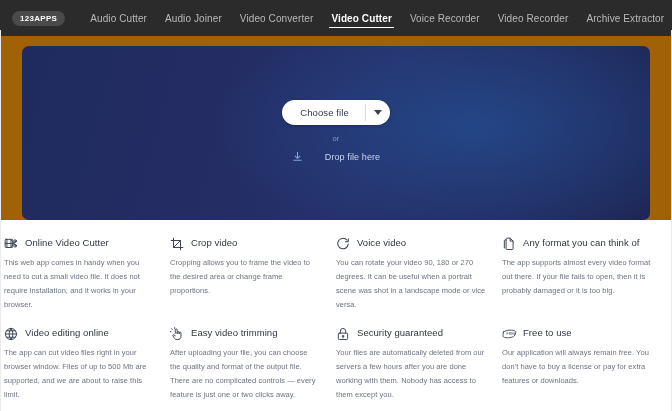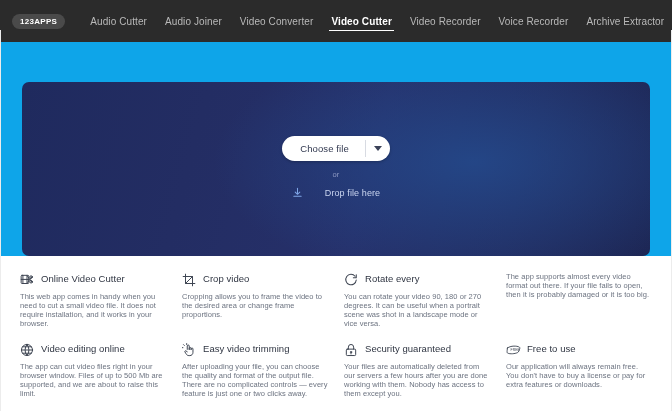--- a/index.html
+++ b/index.html
@@ -7,21 +7,21 @@
     width: 672px;
     height: 411px;
     overflow: hidden;
     background: #ffffff;
     font-family: "Liberation Sans", sans-serif;
   }
   body { position: relative; }
 
   
   .navbar {
-    height: 42px;
+    height: 36px;
     background: #2b2b2b;
     display: flex;
     align-items: center;
     padding-left: 12px;
     gap: 0;
     white-space: nowrap;
     overflow: hidden;
   }
   .logo {
     background: #4a4a4a;
@@ -52,22 +52,22 @@
     position: absolute;
     left: 7px;
     right: 7px;
     bottom: 3px;
     height: 1px;
     background: #ffffff;
   }
 
   
   .hero-wrap {
-    padding: 40px 22px 0 22px;
-    background: #0ea5e9;
+    padding: 10px 22px 0 22px;
+    background: #a16207;
   }
   .hero {
     height: 174px;
     border-radius: 7px;
     background:
       radial-gradient(ellipse 420px 200px at 72% 46%, rgba(36,74,140,0.85) 0%, rgba(30,48,104,0.0) 62%),
       linear-gradient(105deg, #1f2a5e 0%, #232d63 28%, #26306a 55%, #222c60 78%, #1d2654 100%);
     position: relative;
     display: flex;
     flex-direction: column;
@@ -125,21 +125,21 @@
   }
   .drop-row .dl-icon { display: block; }
   .drop-label {
     color: #c9d4ef;
     font-size: 9px;
     letter-spacing: 0.1px;
   }
 
   
   .features {
-    padding: 16px 20px 0 20px;
+    padding: 16px 20px 0 4px;
     display: grid;
     grid-template-columns: repeat(4, 1fr);
     column-gap: 16px;
     row-gap: 14px;
   }
   .feature { }
   .f-head {
     display: flex;
     align-items: flex-start;
     gap: 7px;
@@ -153,21 +153,21 @@
     color: #3e4552;
   }
   .f-title {
     font-size: 9.5px;
     color: #2f3542;
     line-height: 13px;
     letter-spacing: 0.05px;
   }
   .f-body {
     font-size: 7.5px;
-    line-height: 9px;
+    line-height: 14px;
     color: #6c7380;
     letter-spacing: 0.05px;
   }
 
   
   .edge-left, .edge-right {
     position: absolute;
     top: 30px;
     bottom: 0;
     width: 1px;
@@ -181,22 +181,22 @@
 
 <div class="edge-left"></div>
 <div class="edge-right"></div>
 
 <div class="navbar">
   <div class="logo">123APPS</div>
   <div class="nav-item">Audio Cutter</div>
   <div class="nav-item">Audio Joiner</div>
   <div class="nav-item">Video Converter</div>
   <div class="nav-item active">Video Cutter</div>
+  <div class="nav-item">Voice Recorder</div>
   <div class="nav-item">Video Recorder</div>
-  <div class="nav-item">Voice Recorder</div>
   <div class="nav-item">Archive Extractor</div>
   <div class="nav-item">PDF Tools</div>
 </div>
 
 <div class="hero-wrap">
   <div class="hero">
 
     <div class="choose-file">
       <div class="label">Choose file</div>
       <div class="divider"></div>
@@ -254,26 +254,36 @@
   </div>
 
   <div class="feature">
     <div class="f-head">
       <span class="f-icon">
         <svg width="14" height="14" viewBox="0 0 24 24" fill="none" stroke="#3e4552" stroke-width="1.8" stroke-linecap="round" stroke-linejoin="round">
           <path d="M19 5.5A9 9 0 1 0 21 12"></path>
             <path d="M21 3v5h-5"></path>
         </svg>
       </span>
-      <span class="f-title">Rotate every</span>
+      <span class="f-title">Voice video</span>
     </div>
     <div class="f-body">You can rotate your video 90, 180 or 270 degrees. It can be useful when a portrait scene was shot in a landscape mode or vice versa.</div>
   </div>
 
   <div class="feature">
+    <div class="f-head">
+      <span class="f-icon">
+        <svg width="14" height="14" viewBox="0 0 24 24" fill="none" stroke="#3e4552" stroke-width="1.7" stroke-linecap="round" stroke-linejoin="round">
+          <path d="M8 2h6l5 5v13a1.5 1.5 0 0 1-1.5 1.5h-9A1.5 1.5 0 0 1 7 20V3.5"></path>
+          <path d="M14 2v5h5"></path>
+            <path d="M7 5H5.5A1.5 1.5 0 0 0 4 6.5V19"></path>
+        </svg>
+      </span>
+      <span class="f-title">Any format you can think of</span>
+    </div>
     <div class="f-body">The app supports almost every video format out there. If your file fails to open, then it is probably damaged or it is too big.</div>
   </div>
 
   <div class="feature">
     <div class="f-head">
       <span class="f-icon">
         <svg width="14" height="14" viewBox="0 0 24 24" fill="none" stroke="#3e4552" stroke-width="1.7" stroke-linecap="round" stroke-linejoin="round">
           <circle cx="12" cy="12" r="9.5"></circle>
             <path d="M2.5 12h19"></path>
           <path d="M12 2.5a15 15 0 0 1 0 19a15 15 0 0 1 0-19z"></path>

